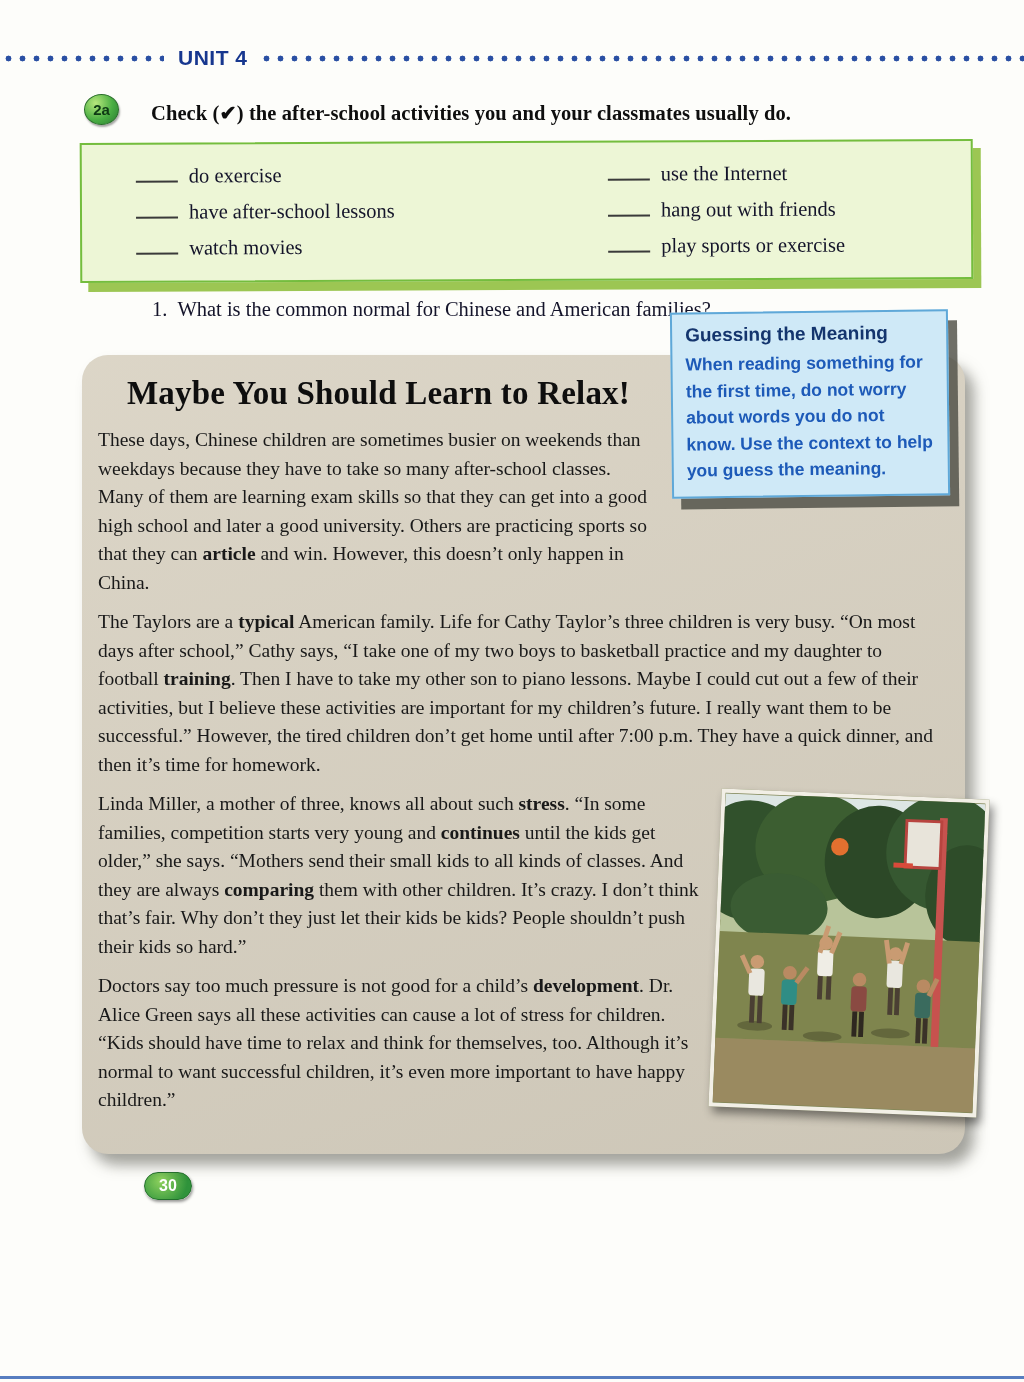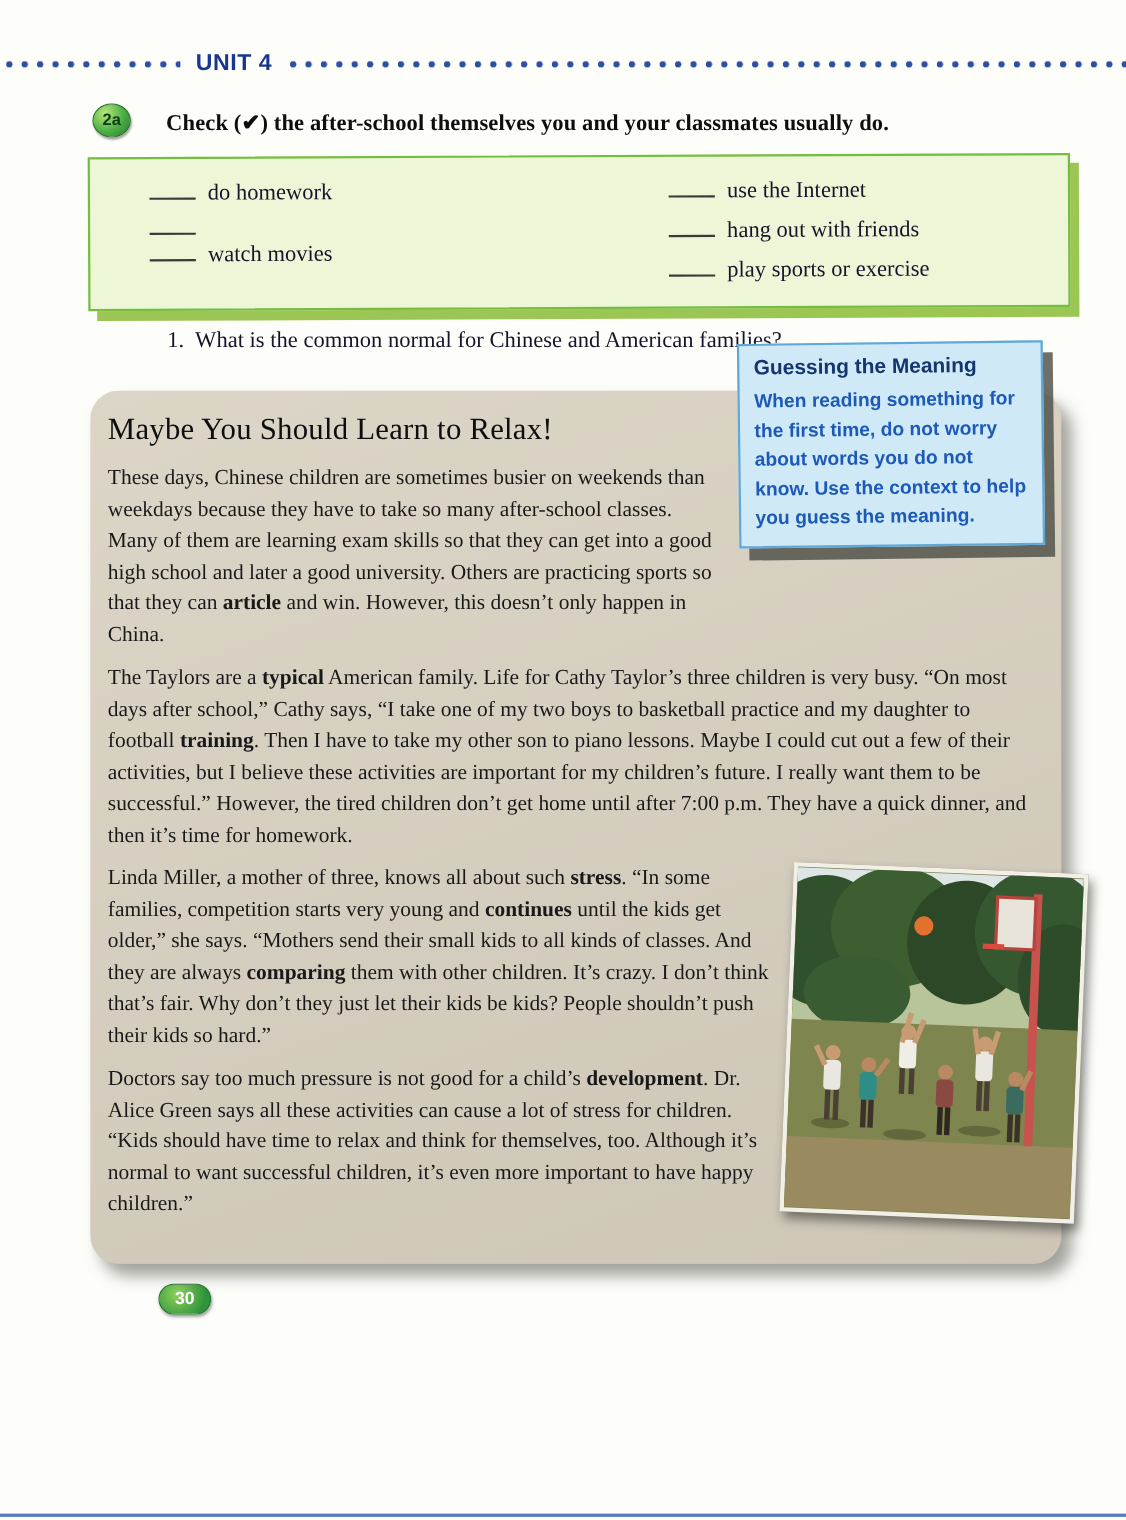--- a/index.html
+++ b/index.html
@@ -22,21 +22,21 @@
     background-repeat: repeat-x;
   }
   .dots-left { width: 160px; margin-left: 4px; }
   .dots-right { flex: 1; }
   .unit-label {
     font-family: "Liberation Sans", "DejaVu Sans", sans-serif;
     font-weight: bold; font-size: 21px; color: #17378f;
     margin: 0 14px; letter-spacing: .5px; white-space: nowrap;
   }
   
-  .activity-row { display: flex; align-items: center; margin: 24px 0 0 84px; }
+  .activity-row { display: flex; align-items: flex-end; margin: 24px 0 0 84px; }
   .badge {
     width: 35px; height: 31px; flex: none;
     border-radius: 50%;
     background: radial-gradient(circle at 32% 28%, #b7e77c, #4aae43 55%, #287a30 100%);
     border: 1px solid #2a6e2a;
     color: #0e3a14;
     font-family: "Liberation Sans", "DejaVu Sans", sans-serif;
     font-weight: bold; font-size: 15px;
     display: flex; align-items: center; justify-content: center;
     box-shadow: 1px 2px 2px rgba(0,0,0,.35);
@@ -73,21 +73,21 @@
     margin: 28px 0 0 82px;
     width: 883px;
     background: #d8d1c1;
     background-image: linear-gradient(160deg, rgba(255,255,255,.10), rgba(0,0,0,.05));
     border-radius: 26px;
     padding: 14px 30px 28px 16px;
     box-shadow: 9px 11px 14px rgba(90,90,80,.55);
   }
   .tip-spacer { float: right; width: 276px; height: 192px; }
   .article-title {
-    text-align: left; font-size: 28px; font-weight: normal;
+    text-align: center; font-size: 33px; font-weight: bold;
     margin: 6px 0 14px; color: #0e0e0e; letter-spacing: .2px;
   }
   .article-card p { font-size: 19.5px; line-height: 28.5px; margin: 0 0 11px; color: #191919; }
   .article-card p b { font-weight: bold; }
   
   .tip-box {
     position: absolute; top: -44px; right: 16px; width: 278px;
     background: #cfe9f7;
     border: 2px solid #5fa8d8;
     box-shadow: 9px 11px 0 rgba(75,75,66,.8);
@@ -130,31 +130,32 @@
 <div class="page">
 
   <div class="header-row">
     <div class="dots dots-left"></div>
     <div class="unit-label">UNIT 4</div>
     <div class="dots dots-right"></div>
   </div>
 
   <div class="activity-row">
     <div class="badge">2a</div>
-    <div class="activity-instruction">Check (✔) the after-school themselves you and your classmates usually do.</div>
+    <div class="activity-instruction">Check (✔) the after-school activities you and your classmates usually do.</div>
   </div>
 
   <div class="checklist">
     <div class="check-col check-col-left">
       <div class="check-item">
         <span class="blank"></span>
-        <span>do homework</span>
-      </div>
-      <div class="check-item">
-        <span class="blank"></span>
+        <span>do exercise</span>
+      </div>
+      <div class="check-item">
+        <span class="blank"></span>
+        <span>have after-school lessons</span>
       </div>
       <div class="check-item">
         <span class="blank"></span>
         <span>watch movies</span>
       </div>
     </div>
     <div class="check-col">
       <div class="check-item">
         <span class="blank"></span>
         <span>use the Internet</span>

